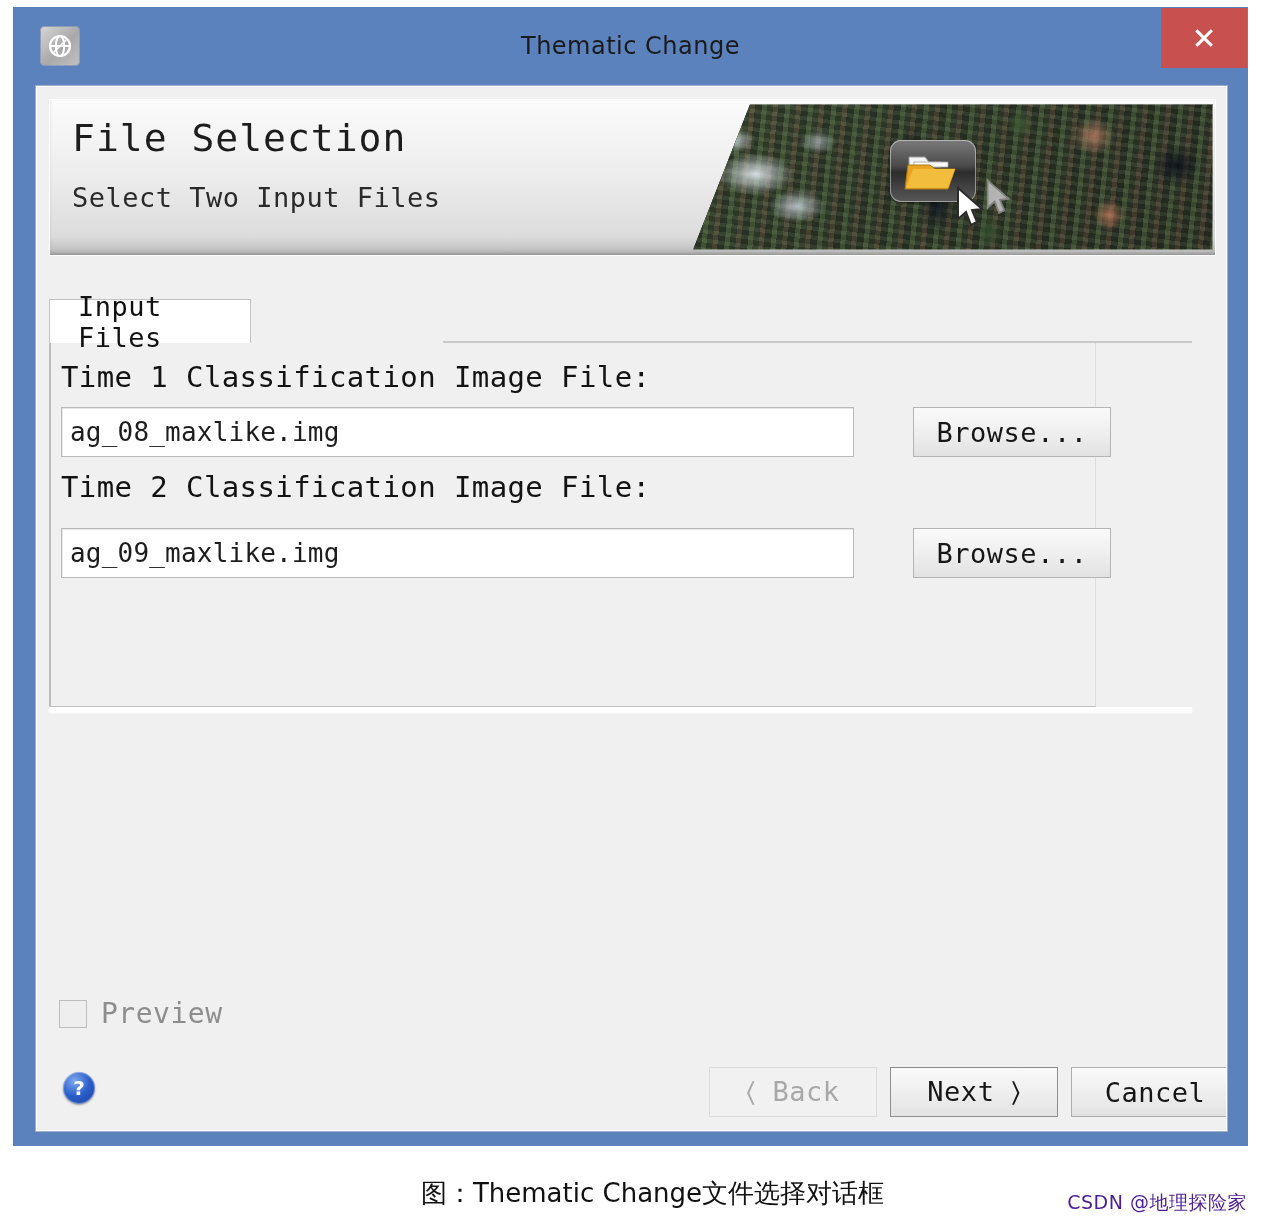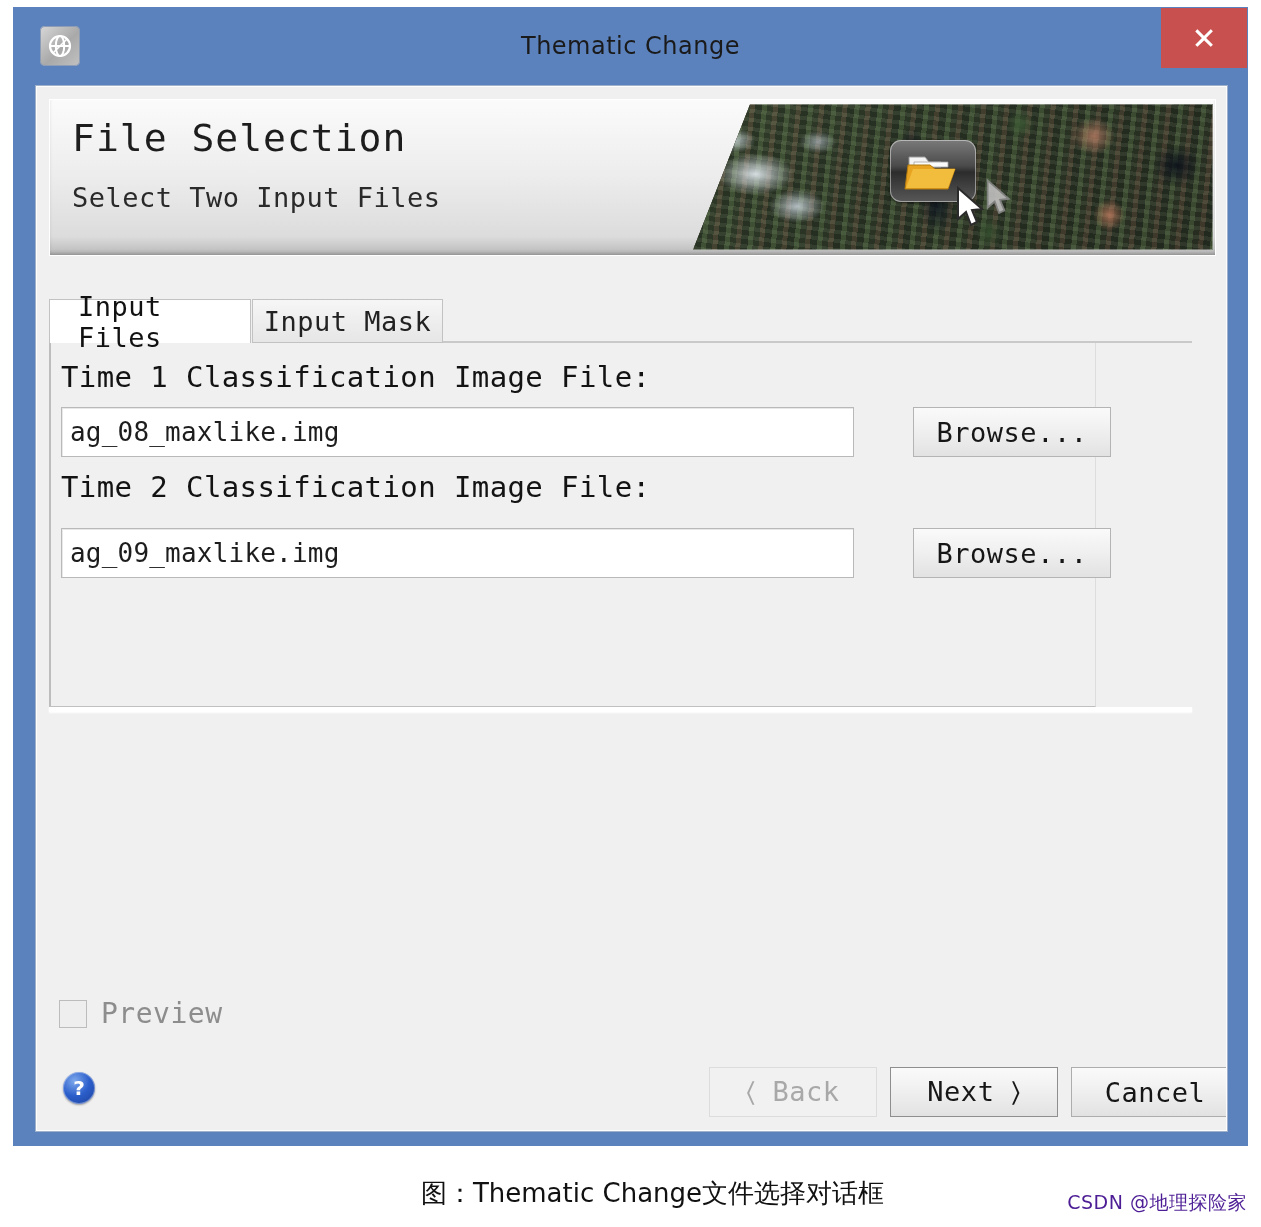--- a/index.html
+++ b/index.html
@@ -420,21 +420,20 @@
           </svg>
 
           <svg class="cursor-arrow" style="left:292px; top:74px;" width="30" height="40" viewBox="0 0 34 44" aria-hidden="true">
             <path d="M3 2 L3 33 L11 26 L16 39 L22 36 L17 24 L27 23 Z" fill="#c9c9c9" stroke="#8e8e8e" stroke-width="2" opacity="0.85"></path>
           </svg>
         </div>
       </div>
 
       <div class="tabstrip">
         <div class="tab active">Input Files</div>
-        <div class="tab inactive">Input Mask</div>
         <div class="tab-underline"></div>
       </div>
 
       <div class="tabpanel">
 
         <div class="field-label" style="left:10px; top:18px;">Time 1 Classification Image File:</div>
 
         <input class="text-input" style="left: 10px; top: 65px; width: 793px;" value="ag_08_maxlike.img">
 
         <div class="btn browse-btn" style="left:862px; top:65px;">Browse...</div>

